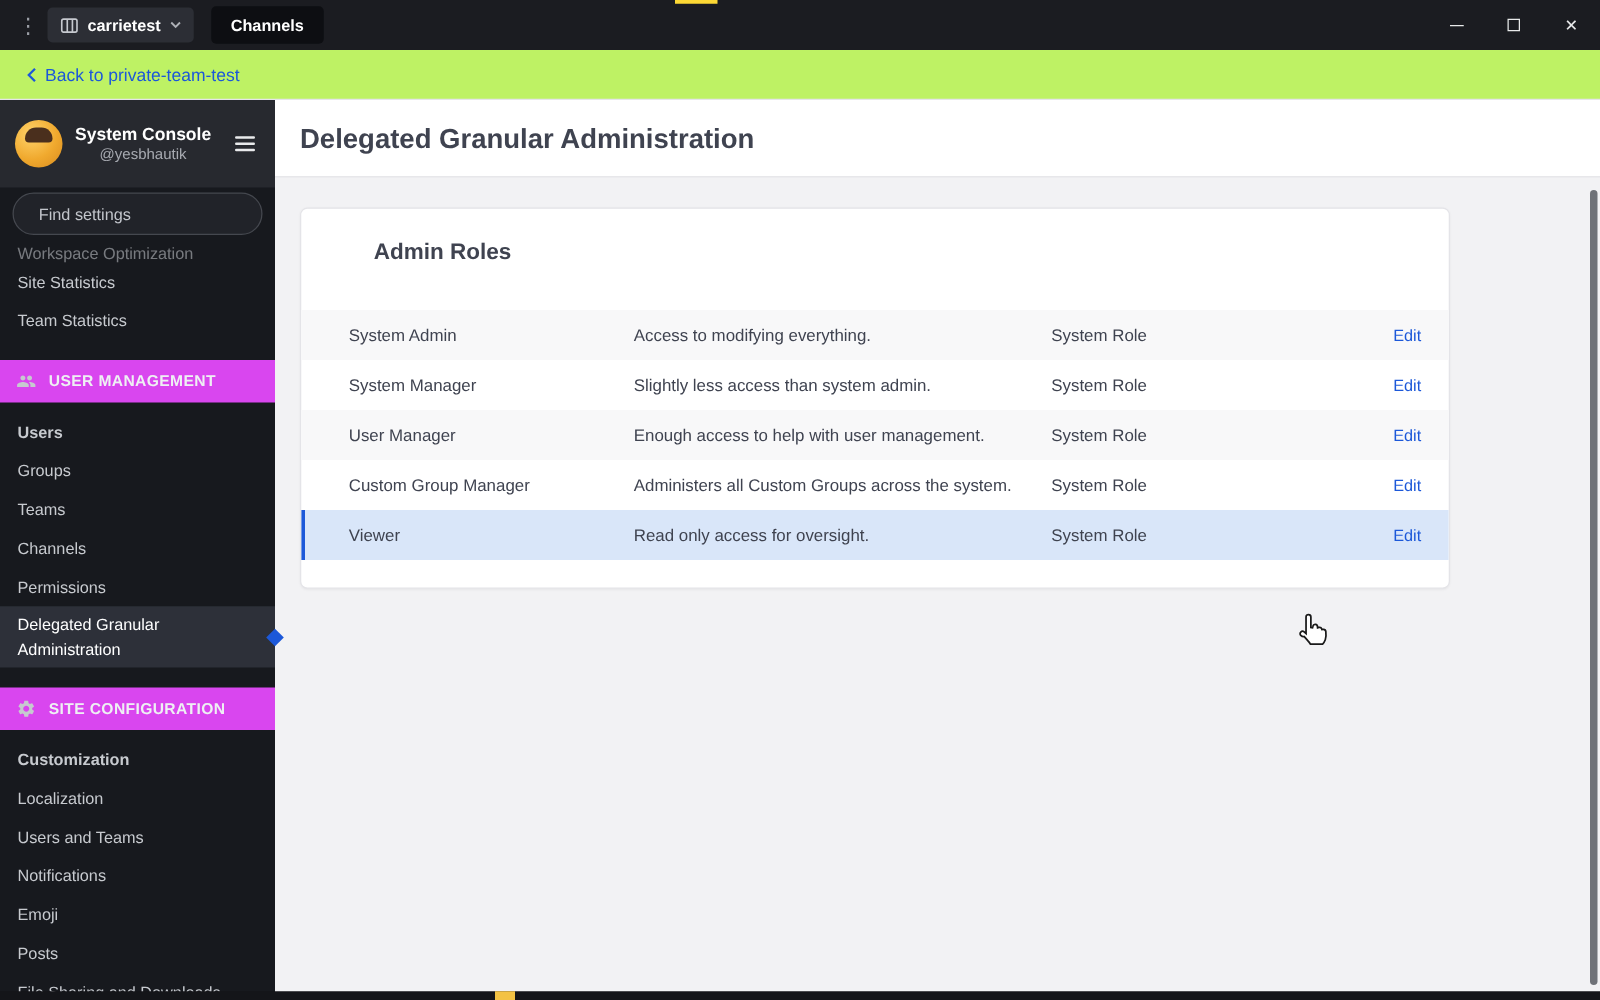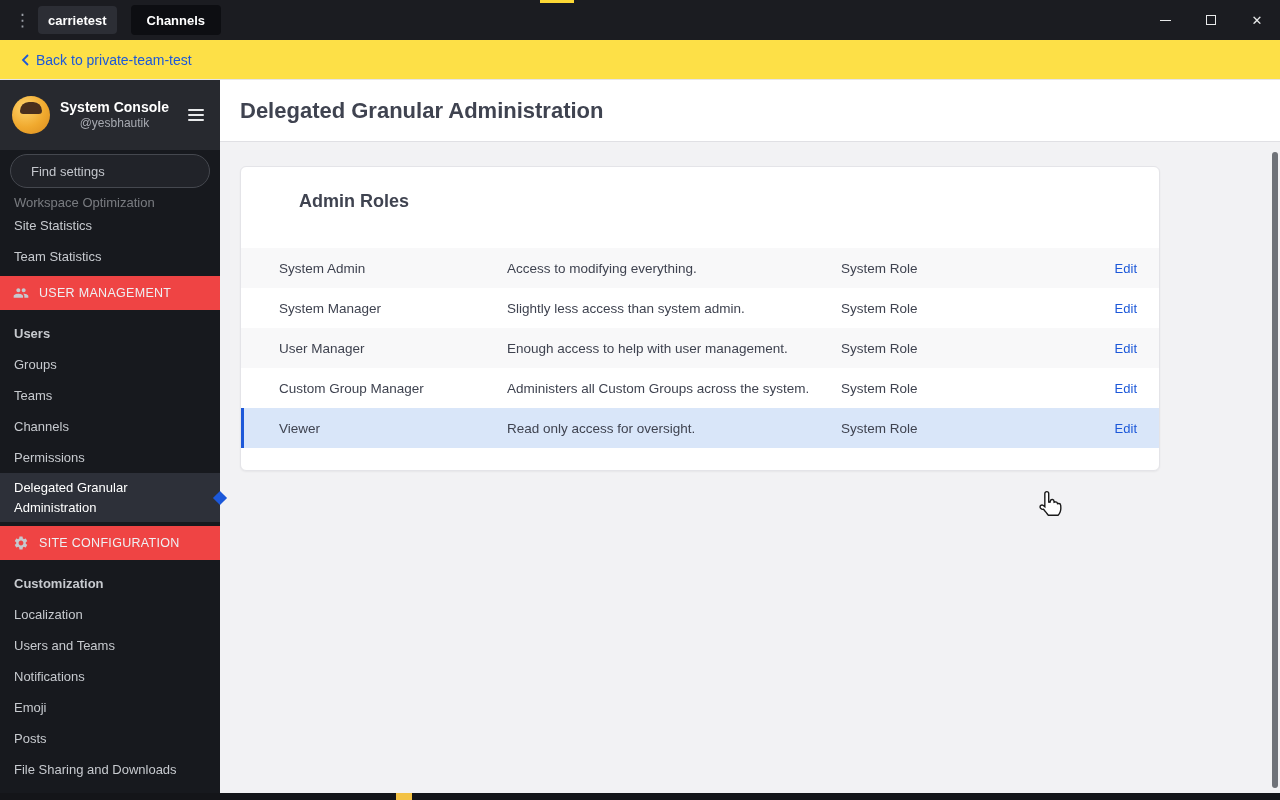--- a/index.html
+++ b/index.html
@@ -12,36 +12,36 @@
 
   
   .window-bar {
     position:absolute; top:0; left:0; right:0; height:40px;
     background:#1b1c21; display:flex; align-items:center; z-index:40;
   }
   .kebab { margin-left:14px; color:#9b9ea6; font-size:17px; line-height:1; cursor:default; width:14px; text-align:center; }
   .team-selector {
     margin-left:10px; height:28px; background:#2c2e35; border-radius:4px;
     display:flex; align-items:center; gap:7px; padding:0 10px;
-    color:#ffffff; font-size:13px; font-weight:700; cursor:pointer;flex-direction:column;
+    color:#ffffff; font-size:13px; font-weight:700; cursor:pointer;
   }
   .tab-channels {
     margin-left:14px; height:30px; background:#0d0e12; border-radius:4px;
     display:flex; align-items:center; padding:0 16px;
     color:#ffffff; font-size:13px; font-weight:700; cursor:pointer;
   }
   .win-controls { margin-left:auto; display:flex; height:100%; }
   .win-btn { width:46px; height:100%; display:flex; align-items:center; justify-content:center; color:#e8e9ea; font-size:13px; cursor:pointer; }
   .glyph-min { display:block; width:11px; height:1px; background:#e8e9ea; }
   .glyph-max { display:block; width:10px; height:10px; border:1px solid #e8e9ea; }
 
   
   .back-bar {
     position:absolute; top:40px; left:0; right:0; height:40px;
-    background:#fde047; border-bottom:1px solid #e5e5e9;
+    background:#bef264; border-bottom:1px solid #e5e5e9;
     display:flex; align-items:center; z-index:30;
   }
   .back-link { margin-left:20px; display:flex; align-items:center; gap:6px; color:#1c58d9; font-size:14px; text-decoration:none; cursor:pointer; }
 
   
   .sidebar {
     position:absolute; top:80px; left:0; width:220px; bottom:0;
     background:#17191e; z-index:26; display:flex; flex-direction:column;
   }
   .sb-header {
@@ -75,22 +75,22 @@
 
   .sb-nav { flex:1; }
   .nav-item {
     height:31px; display:flex; align-items:center; padding:0 14px;
     font-size:13px; color:#c7cacF; cursor:pointer; white-space:nowrap;
   }
   .nav-item.clipped { height:16px; overflow:hidden; align-items:flex-end; opacity:.55; }
   .nav-item.first-of-group { margin-top:8px;font-weight:bold; }
   .section-head {
     height:34px; display:flex; align-items:center; gap:10px; padding:0 13px;
-    background:#ef4444; color:#eef0f3; font-size:12.5px; font-weight:400;
-    letter-spacing:.3px; margin-top:4px;
+    background:#d946ef; color:#eef0f3; font-size:12.5px; font-weight:700;
+    letter-spacing:.3px; margin-top:16px;
   }
   .section-head:first-of-type { margin-top:0; }
   .section-head svg { flex:0 0 auto; }
   .nav-item.active {
     min-height:44px; height:auto; background:#2d3039; color:#ffffff;
     white-space:normal; line-height:1.5; padding:5px 22px 5px 14px; position:relative;
   }
   .active-marker {
     position:absolute; right:-5px; top:50%; width:10px; height:10px;
     transform:translateY(-50%) rotate(45deg); background:#1c58d9;

